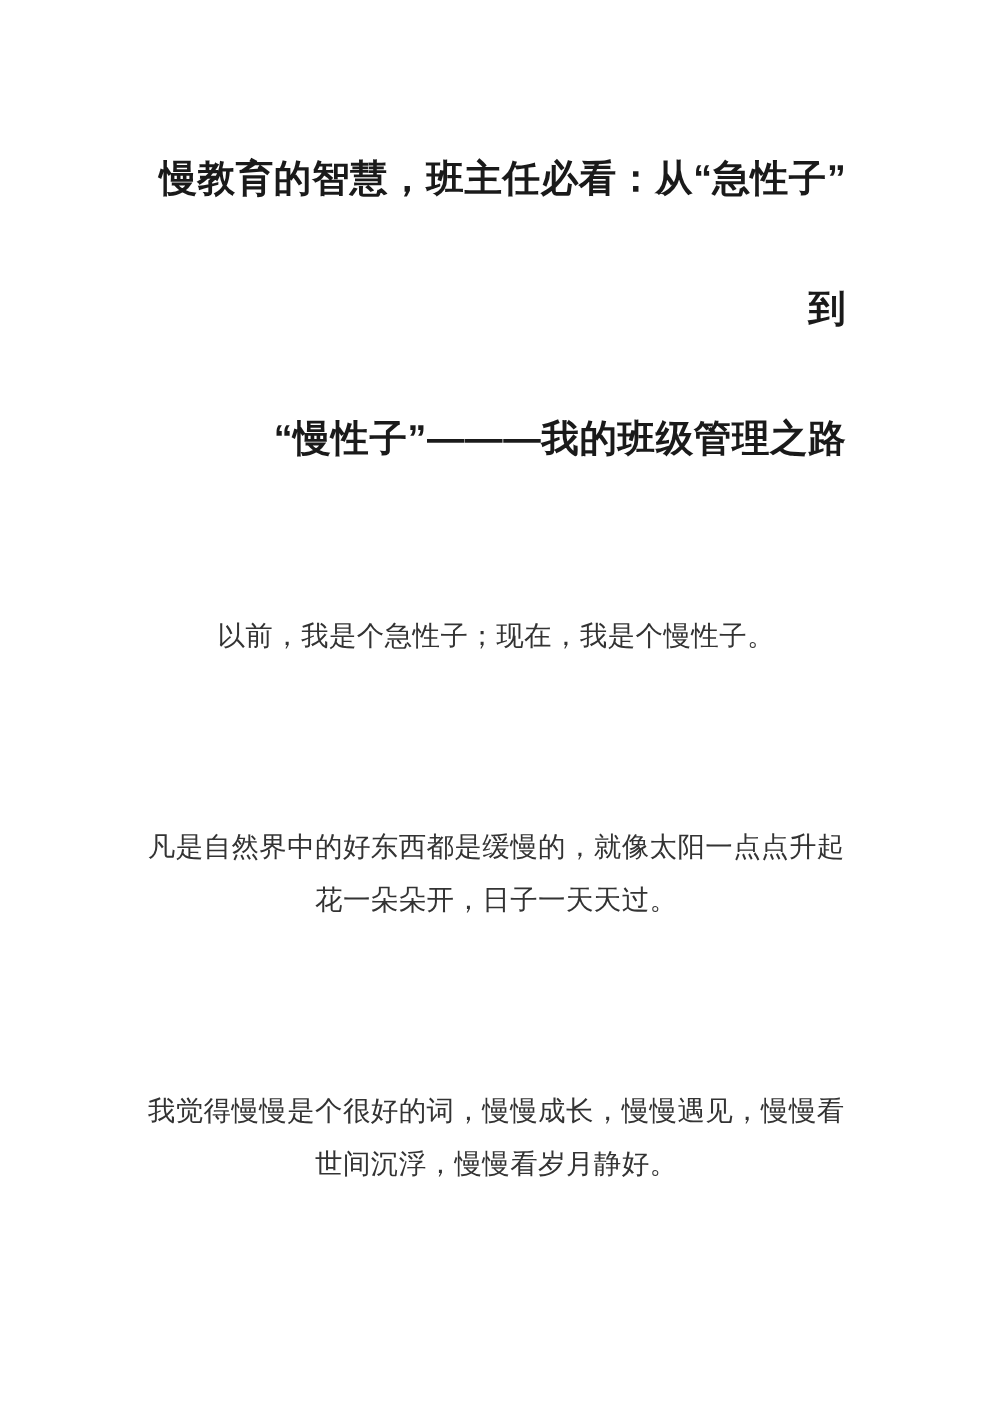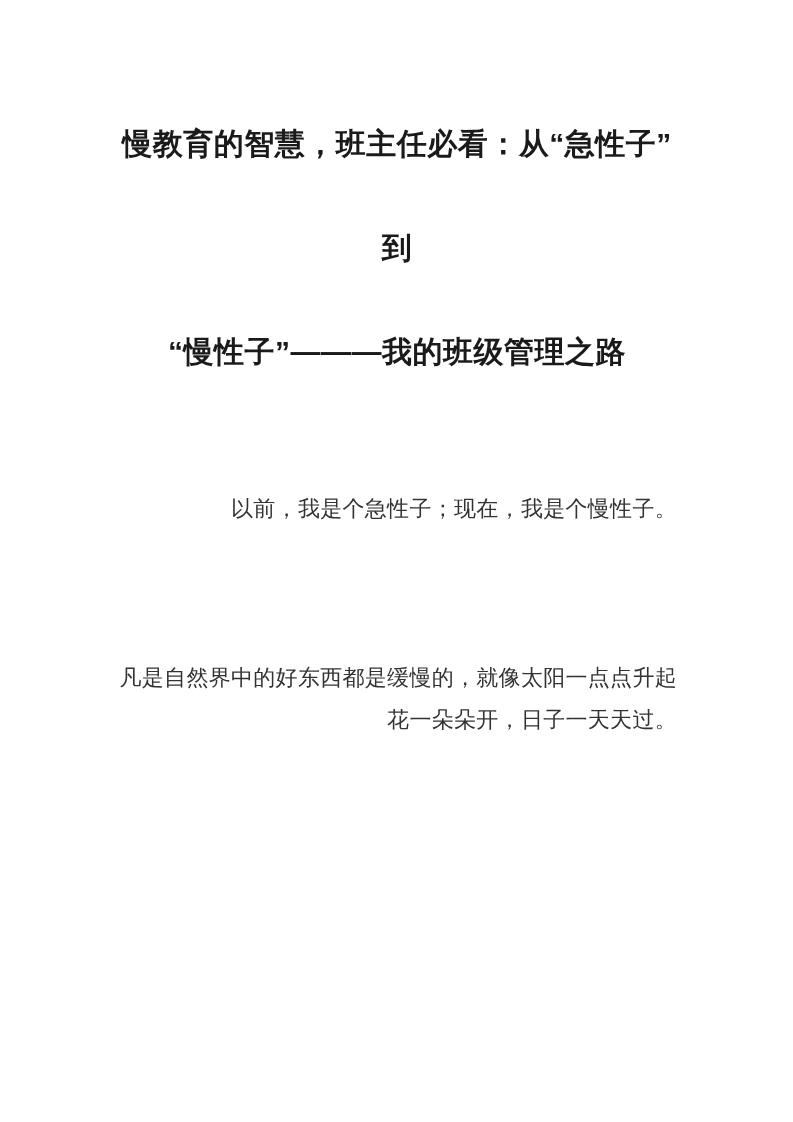--- a/index.html
+++ b/index.html
@@ -16,31 +16,31 @@
     background: #ffffff;
     padding: 92px 116px 0 117px;
     overflow: hidden;
     font-family: "Liberation Sans", "DejaVu Sans", sans-serif;
   }
   .doc-title {
     margin: 0 0 84px 0;
     font-size: 30px;
     font-weight: 700;
     line-height: 104px;
-    text-align: center;
+    text-align: right;
     color: #1a1a1a;
     letter-spacing: 0.5px;
     white-space: pre-line;
   }
   .doc-para {
     margin: 0 0 127px 0;
     font-size: 22px;
     font-weight: 400;
     line-height: 42px;
-    text-align: right;
+    text-align: center;
     color: #333333;
     letter-spacing: 0.3px;
     white-space: pre-line;
   }
   .doc-para:last-child {
     margin-bottom: 0;
   }
 </style>
 </head>
 <body>
@@ -49,14 +49,16 @@
 
   <h1 class="doc-title">慢教育的智慧，班主任必看：从“急性子”到
 “慢性子”———我的班级管理之路</h1>
 
   <p class="doc-para">以前，我是个急性子；现在，我是个慢性子。</p>
 
 
   <p class="doc-para">凡是自然界中的好东西都是缓慢的，就像太阳一点点升起
 花一朵朵开，日子一天天过。</p>
 
+  <p class="doc-para">我觉得慢慢是个很好的词，慢慢成长，慢慢遇见，慢慢看
+世间沉浮，慢慢看岁月静好。</p>
 
 </div>
 
 </body></html>

